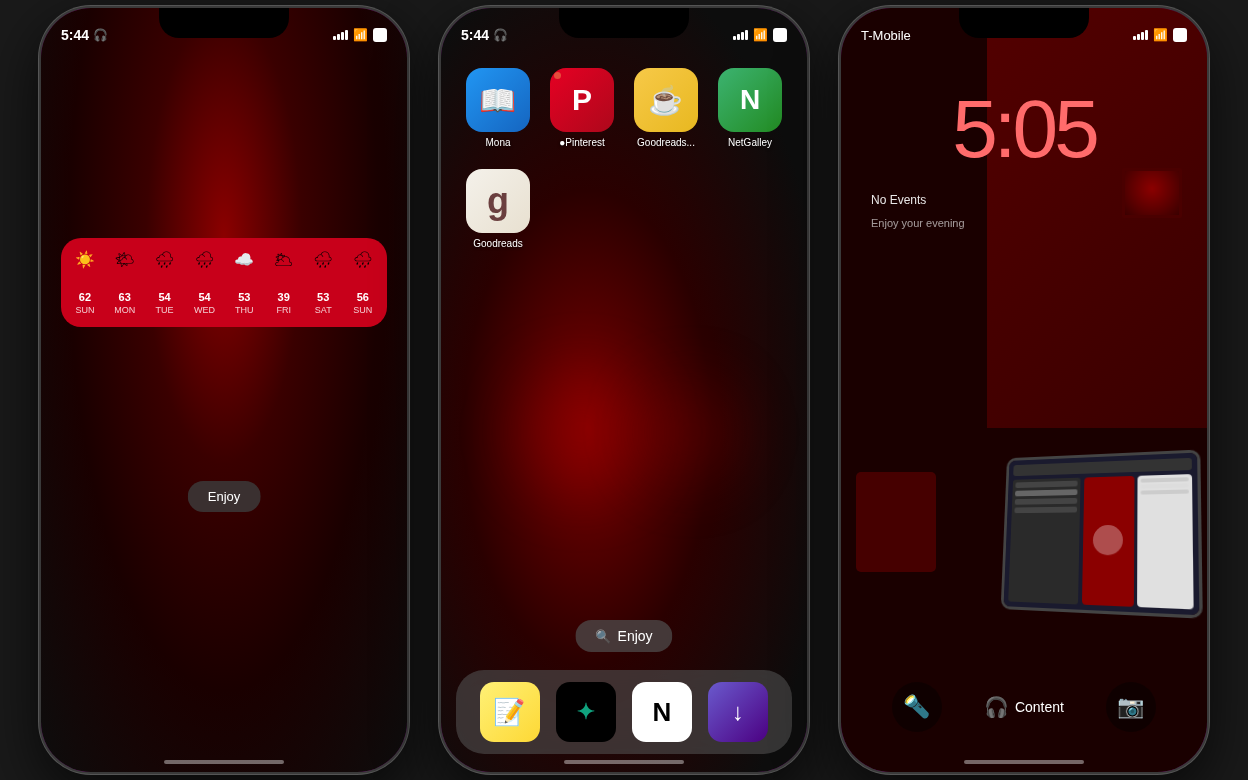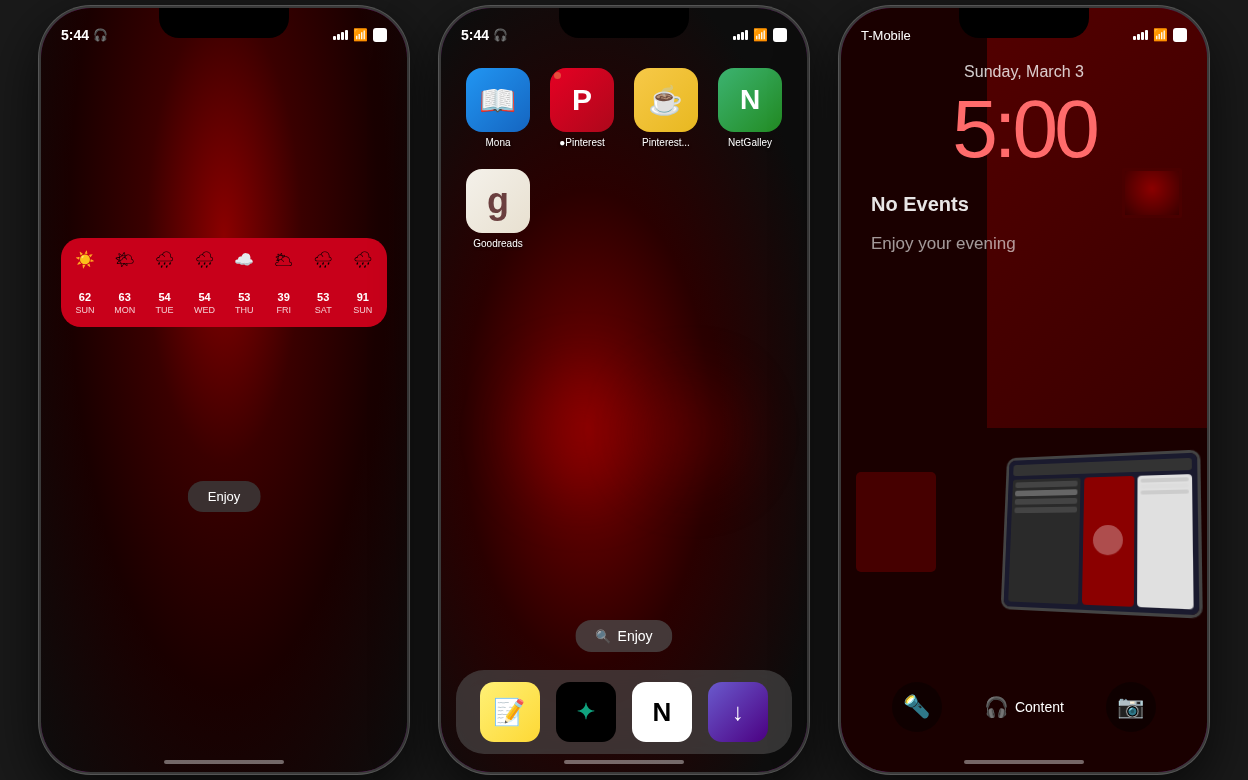--- a/index.html
+++ b/index.html
@@ -396,28 +396,28 @@
       color: #ff6b6b;
       letter-spacing: -4px;
       line-height: 1;
     }
     .lock-events {
       position: absolute;
       top: 185px;
       left: 30px;
     }
     .lock-no-events {
-      font-size: 20px;
-      font-weight: 700;
+      font-size: 12px;
+      font-weight: 400;
       color: rgba(255,255,255,0.9);
     }
     .lock-sub {
-      font-size: 17px;
+      font-size: 11px;
       color: rgba(255,255,255,0.6);
-      margin-top: 18px;
+      margin-top: 10px;
     }
 
     
     .lock-controls {
       position: absolute;
       bottom: 40px;
       left: 0;
       right: 0;
       display: flex;
       justify-content: space-around;
@@ -561,21 +561,21 @@
         <span class="weather-temp">39</span>
         <span class="weather-day-label">FRI</span>
       </div>
       <div class="weather-day">
         <span class="weather-day-icon">🌧</span>
         <span class="weather-temp">53</span>
         <span class="weather-day-label">SAT</span>
       </div>
       <div class="weather-day">
         <span class="weather-day-icon">🌧</span>
-        <span class="weather-temp">91</span>
+        <span class="weather-temp">56</span>
         <span class="weather-day-label">SUN</span>
       </div>
     </div>
   </div>
 
   <button class="edit-btn">Enjoy</button>
 
   <div class="home-indicator"></div>
 </div>
 
@@ -616,21 +616,21 @@
       <div class="app-icon app-pinterest" style="position:relative;">
         <div class="app-dot"></div>
         <span style="font-size:30px;color:#fff;font-weight:bold;">P</span>
       </div>
       <span class="app-label">●Pinterest</span>
     </div>
     <div class="app-icon-wrap">
       <div class="app-icon app-buymeacoffee">
         <span style="font-size:28px;">☕</span>
       </div>
-      <span class="app-label">Pinterest...</span>
+      <span class="app-label">Goodreads...</span>
     </div>
     <div class="app-icon-wrap">
       <div class="app-icon app-netgalley">
         <span style="font-size:28px;color:#fff;font-weight:bold;">N</span>
       </div>
       <span class="app-label">NetGalley</span>
     </div>
 
     <div class="app-icon-wrap">
       <div class="app-icon app-goodreads">
@@ -710,23 +710,22 @@
         <div class="signal-bar" style="height:4px;"></div>
         <div class="signal-bar" style="height:6px;"></div>
         <div class="signal-bar" style="height:8px;"></div>
         <div class="signal-bar" style="height:10px;"></div>
       </div>
       <span style="font-size:12px;">📶</span>
       <span class="battery-badge">9</span>
     </div>
   </div>
 
-  <div class="lock-date">Sunday, March 3</div>
-
-  <div class="lock-time">5:00</div>
+
+  <div class="lock-time">5:05</div>
 
   <div class="lock-events">
     <div class="lock-no-events">No Events</div>
     <div class="lock-sub">Enjoy your evening</div>
   </div>
 
   <div class="lock-controls">
     <div class="lock-control-icon">
       <span>🔦</span>
     </div>

